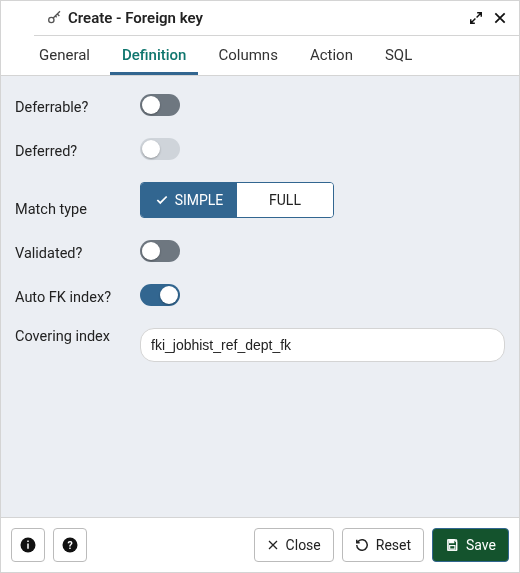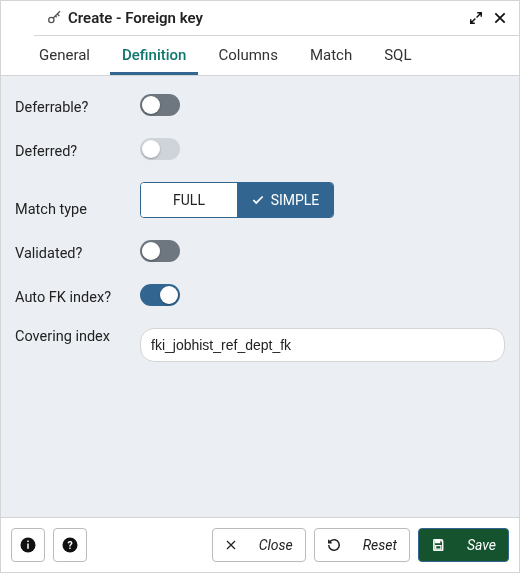--- a/index.html
+++ b/index.html
@@ -31,21 +31,21 @@
   .seg { flex:1; text-align:center; padding:9px 0; font-size:14px; cursor:pointer; }
   .seg.unsel { background:#fff; color:#222; }
   .seg.sel { background:#326690; color:#fff; display:flex; align-items:center; justify-content:center; gap:6px; }
   .check { display:inline-block; }
   
   .textin { width:100%; border:1px solid #d4d4d4; border-radius:14px; padding:8px 10px; font-size:14px; color:#222; background:#fff; }
   
   .footer { display:flex; align-items:center; padding:10px 10px; border-top:1px solid #d4d4d4; gap:8px; background:#fff; }
   .icon-btn { width:34px; height:34px; border:1px solid #bbb; border-radius:4px; background:#fff; display:flex; align-items:center; justify-content:center; cursor:pointer; }
   .footer .spacer { flex:1; }
-  .btn { height:34px; padding:0 12px; border:1px solid #bbb; border-radius:4px; background:#fff; display:flex; align-items:center; gap:22px; font-size:14px; color:#222; cursor:pointer;font-style:italic; }
+  .btn { height:34px; padding:0 12px; border:1px solid #bbb; border-radius:4px; background:#fff; display:flex; align-items:center; gap:7px; font-size:14px; color:#222; cursor:pointer; }
   .btn.primary { background:#14532d; border-color:#326690; color:#fff;align-items:center; }
   svg { display:block; }
 </style>
 </head>
 <body>
 
 <div class="header">
   <span class="key-icon">
     <svg width="16" height="16" viewBox="0 0 24 24" fill="none" stroke="#555" stroke-width="2">
         <circle cx="8" cy="15" r="4"></circle>
@@ -63,21 +63,21 @@
     <svg width="14" height="14" viewBox="0 0 24 24" fill="none" stroke="#111" stroke-width="3">
         <path d="M4 4l16 16M20 4L4 20"></path>
       </svg>
   </span>
 </div>
 
 <div class="tabs">
   <div class="tab">General</div>
   <div class="tab active">Definition</div>
   <div class="tab">Columns</div>
-  <div class="tab">Match</div>
+  <div class="tab">Action</div>
   <div class="tab">SQL</div>
 </div>
 
 <div class="content">
 
   <div class="row">
     <div class="label">Deferrable?</div>
     <div class="control">
       <div class="toggle off">
           <div class="knob"></div>
@@ -91,29 +91,29 @@
       <div class="toggle disabled">
           <div class="knob"></div>
         </div>
     </div>
   </div>
 
   <div class="row">
     <div class="label">Match type</div>
     <div class="control">
       <div class="segmented">
-        <div class="seg unsel">FULL</div>
         <div class="seg sel">
           <span class="check">
             <svg width="14" height="14" viewBox="0 0 24 24" fill="none" stroke="#fff" stroke-width="3">
                 <path d="M4 12l5 5L20 6"></path>
               </svg>
           </span>
           <span>SIMPLE</span>
         </div>
+        <div class="seg unsel">FULL</div>
       </div>
     </div>
   </div>
 
   <div class="row">
     <div class="label">Validated?</div>
     <div class="control">
       <div class="toggle off">
           <div class="knob"></div>
         </div>

